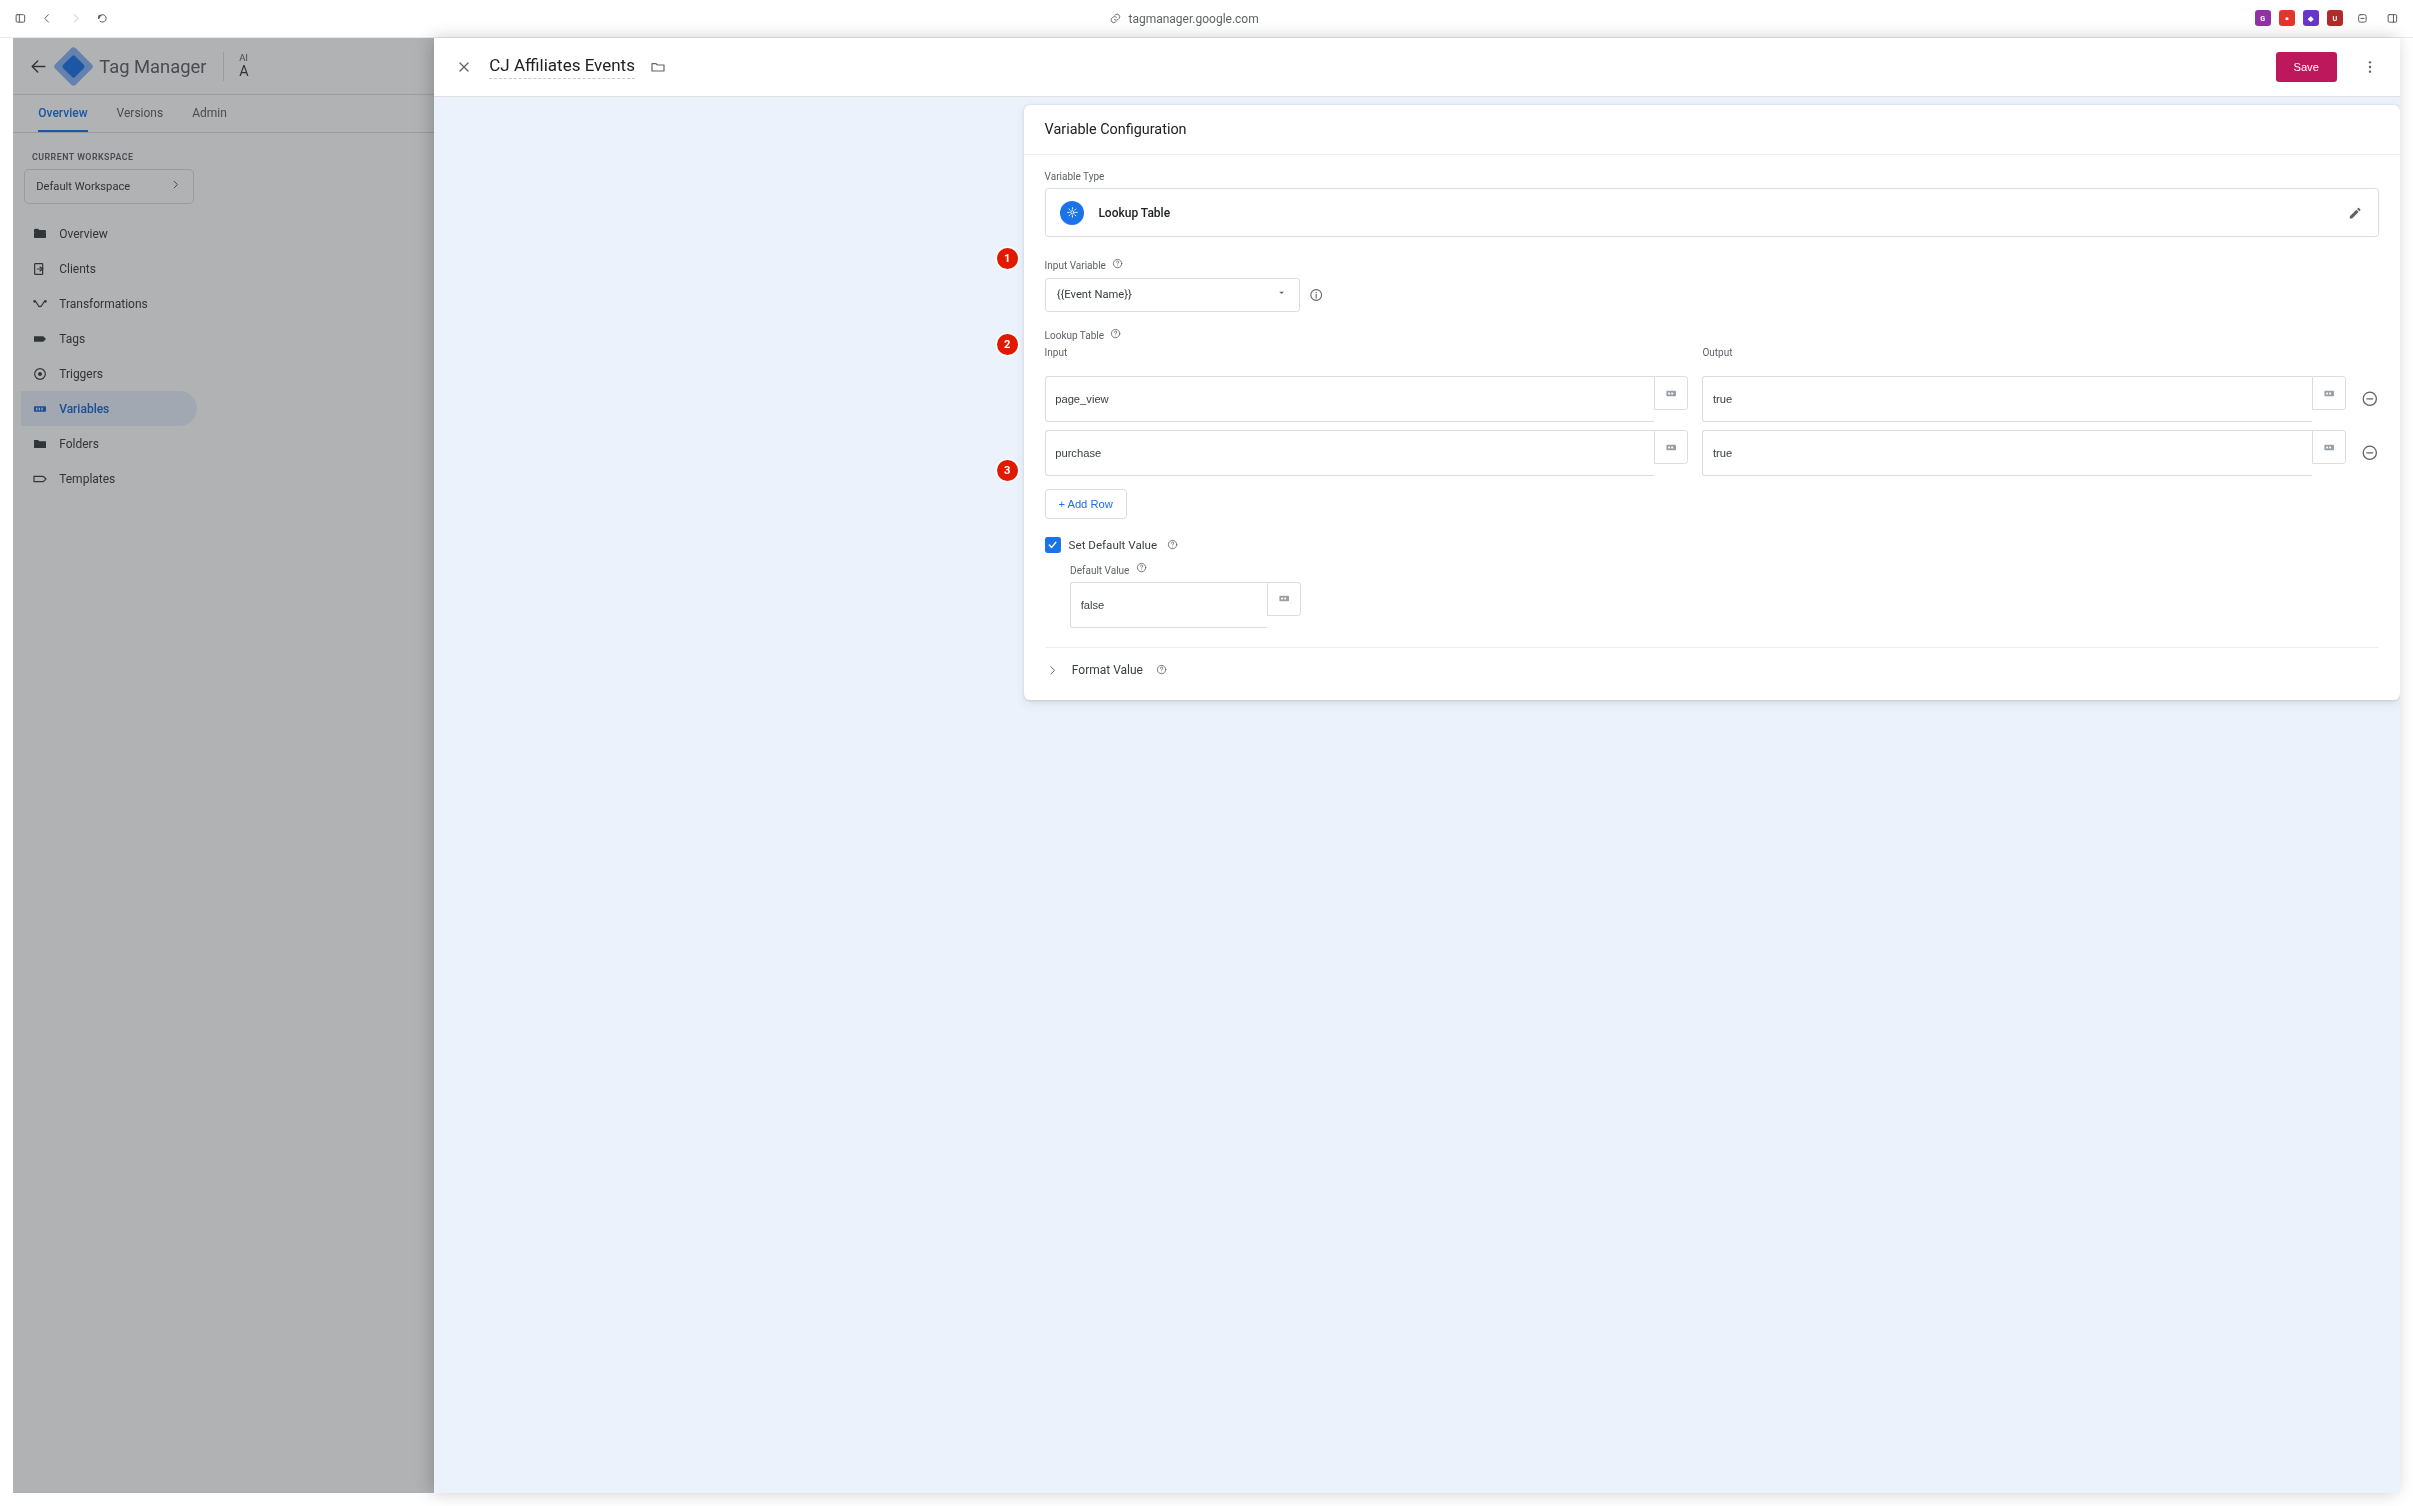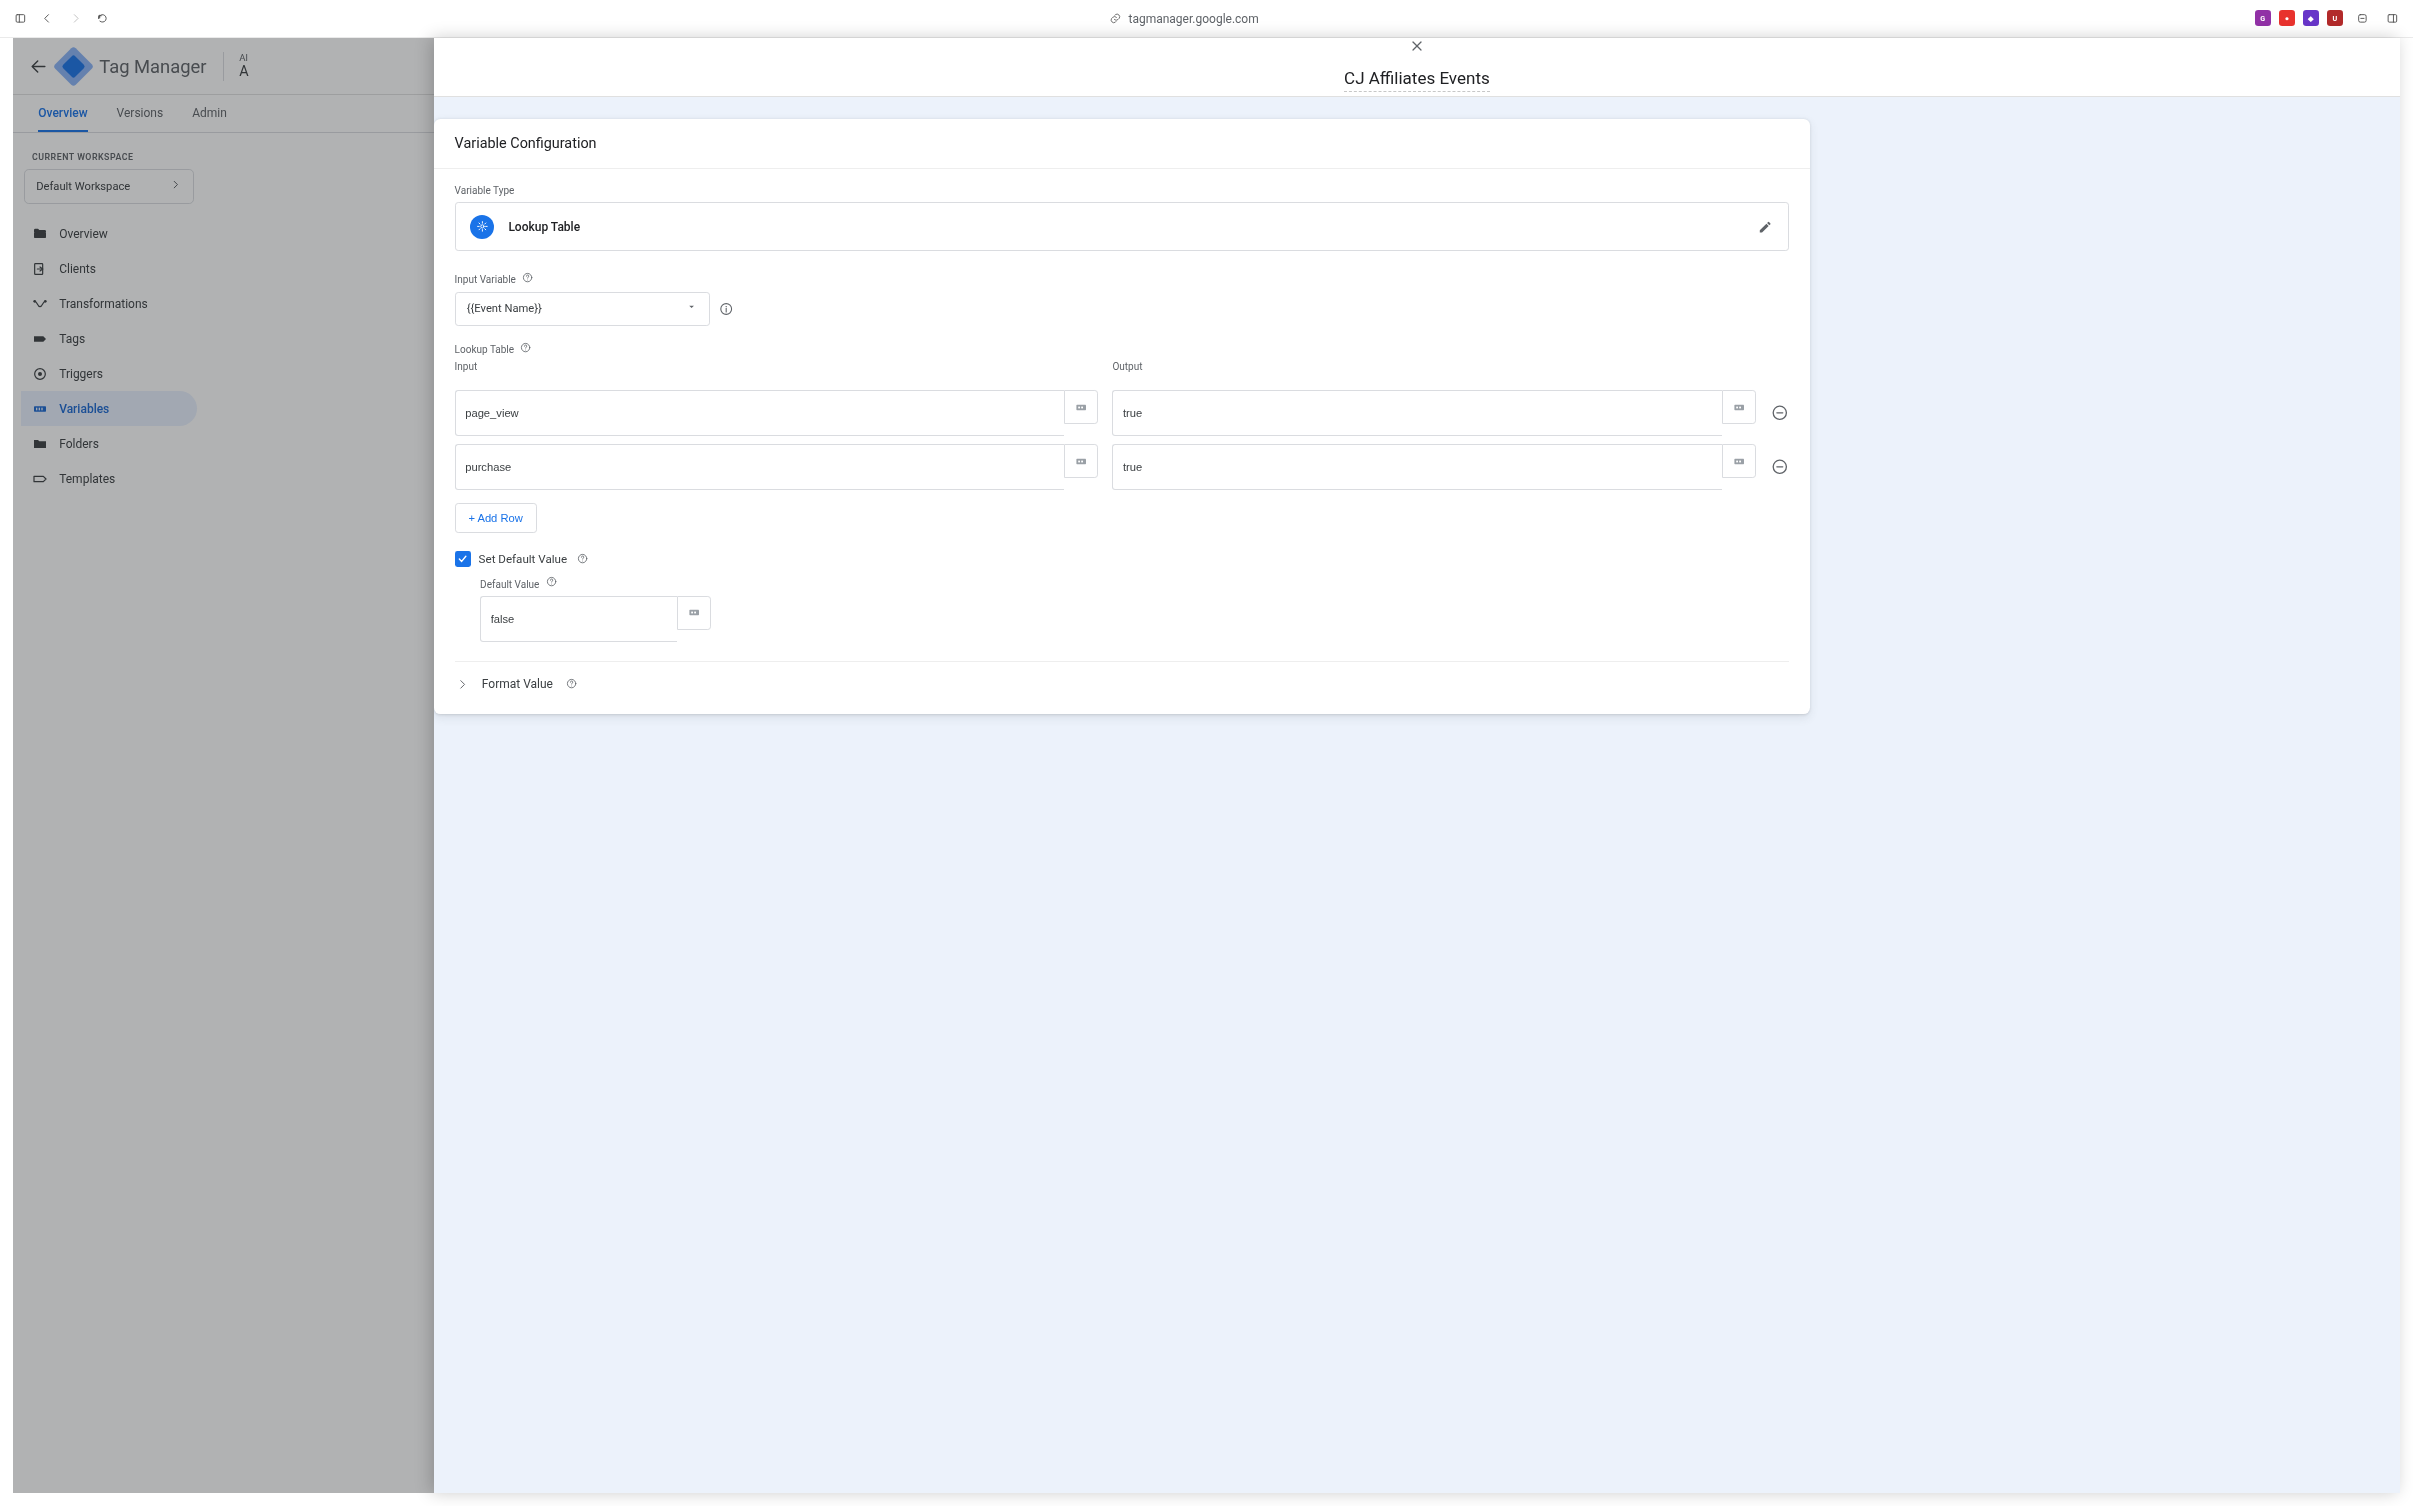--- a/index.html
+++ b/index.html
@@ -45,28 +45,28 @@
   .sb-item.active { background:#e8f0fe; color:#1967d2; font-weight:500; }
   .sb-item.active .si { color:#1967d2; }
 
   .main { flex:1; background:#fff; }
 
   
   .scrim { position:absolute; inset:38px 12.8px 12.8px 12.8px; background:rgba(32,33,36,.35); }
 
   
   .panel { position:absolute; top:38px; bottom:12.8px; right:12.8px; width: 81.5%; background:#fff; border-top-left-radius: 0; box-shadow: -3.2px 0 16px rgba(0,0,0,.2); display:flex; flex-direction:column; }
-  .panel-header { height:59px; border-bottom:0.8px solid #e0e0e0; display:flex; align-items:center; padding: 0 19px; gap: 14.4px; flex-direction: column; }
+  .panel-header { height:59px; border-bottom:0.8px solid #e0e0e0; display:flex; align-items:center; padding: 0 19px; gap: 14.4px; }
   .close-x { width:22.3px; height:22.3px; color:#5f6368; display:inline-flex; align-items:center; justify-content:center; cursor:pointer; }
   .panel-title { font-size:17px; color:#202124; border-bottom: 0.8px dashed #c7c7c7; padding-bottom: 2.4px; }
   .folder-iconw { width:17.6px; height:17.6px; color:#5f6368; display:inline-flex; align-items:center; justify-content:center; }
   .spacer { flex:1; }
   .save-btn { background:#be185d; color:#fff; font-size:11.2px; font-weight:500; border:none; border-radius:3.2px; height:30px; padding: 0 17.6px; cursor:pointer; }
   .kebab { width:22.3px; height:22.3px; color:#5f6368; display:inline-flex; align-items:center; justify-content:center; margin-left:8px; cursor:pointer; }
-  .panel-body { flex:1; background:#ecf2fb; padding: 22px 0; overflow:auto; display:flex; justify-content:flex-start; align-items:flex-start; }
+  .panel-body { flex:1; background:#ecf2fb; padding: 8px 0; overflow:auto; display:flex; justify-content:flex-end; align-items:flex-start; }
   .card { width: 70%; min-width: 654px; background:#fff; border-radius:6.4px; box-shadow: 0 0.8px 2.4px rgba(60,64,67,.15), 0 3.2px 9.6px rgba(60,64,67,.1); }
   .card-h { padding: 16px 21px; font-size:14.4px; color:#202124; border-bottom:0.8px solid #eee; }
   .card-b { padding: 16px 21px 22.3px; position:relative; }
   .lbl { font-size:10px; color:#5f6368; margin-bottom:6.4px; }
   .lbl .help { margin-left:4.8px; }
 
   .vt-box { border:0.8px solid #dadce0; border-radius:3.2px; height:49px; display:flex; align-items:center; padding:0 14.4px; gap:14.4px; margin-bottom: 19px; }
   .vt-badge { width:24px; height:24px; border-radius:50%; background:#1a73e8; display:inline-flex; align-items:center; justify-content:center; color:#fff; }
   .vt-name { font-size:12px; color:#202124; font-weight:500; }
   .pencil { margin-left:auto; color:#5f6368; width:17.6px; height:17.6px; display:inline-flex; align-items:center;justify-content:center; cursor:pointer; }

